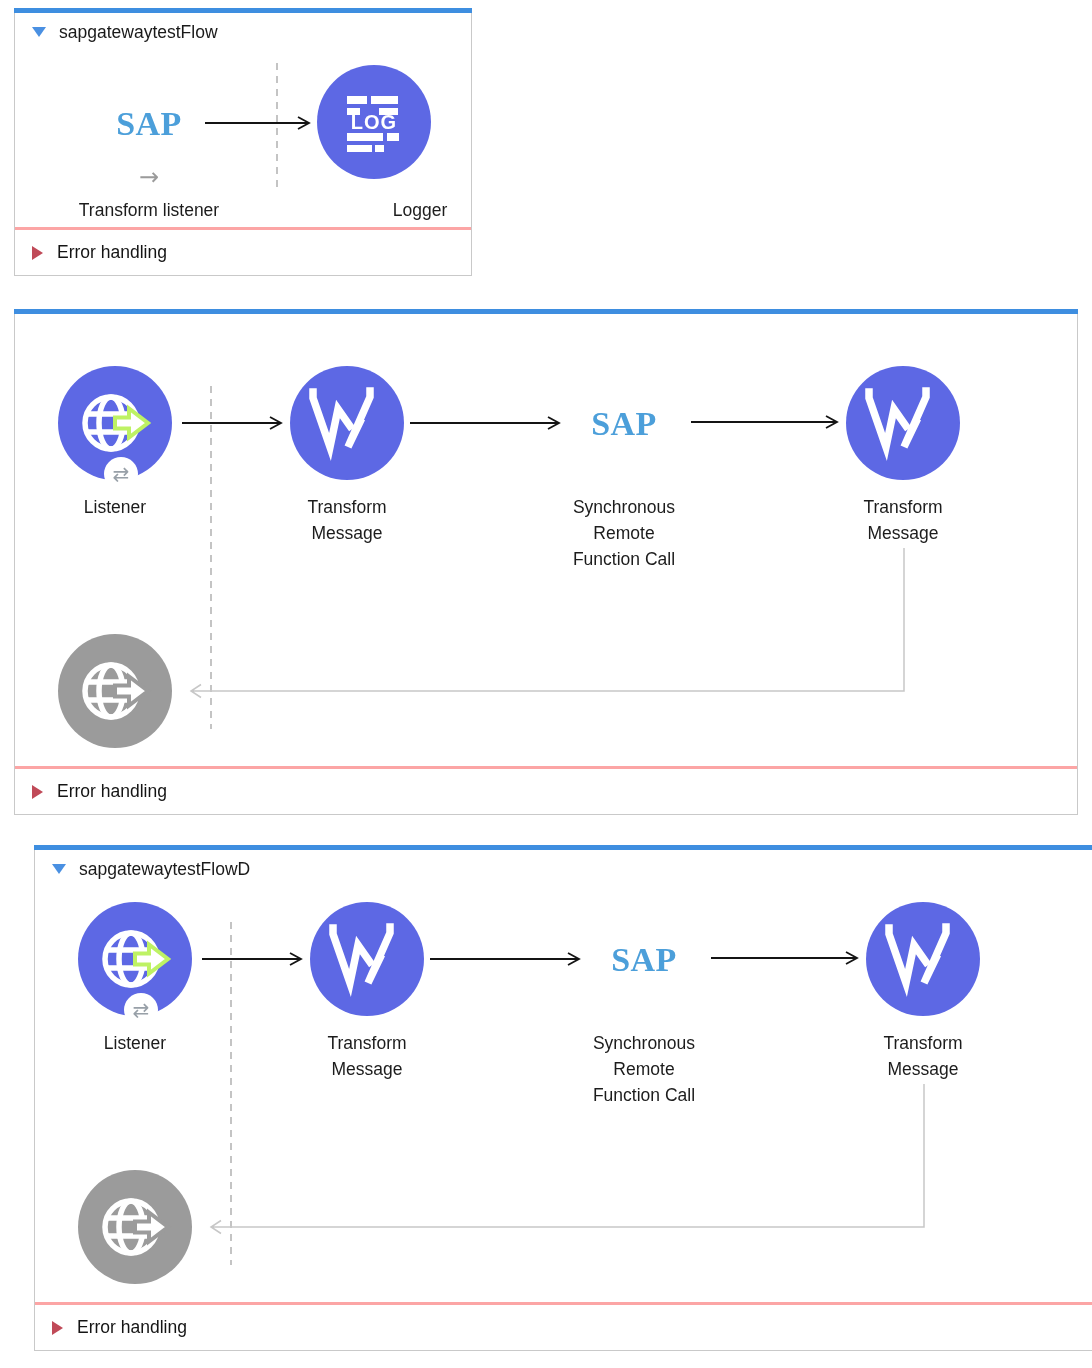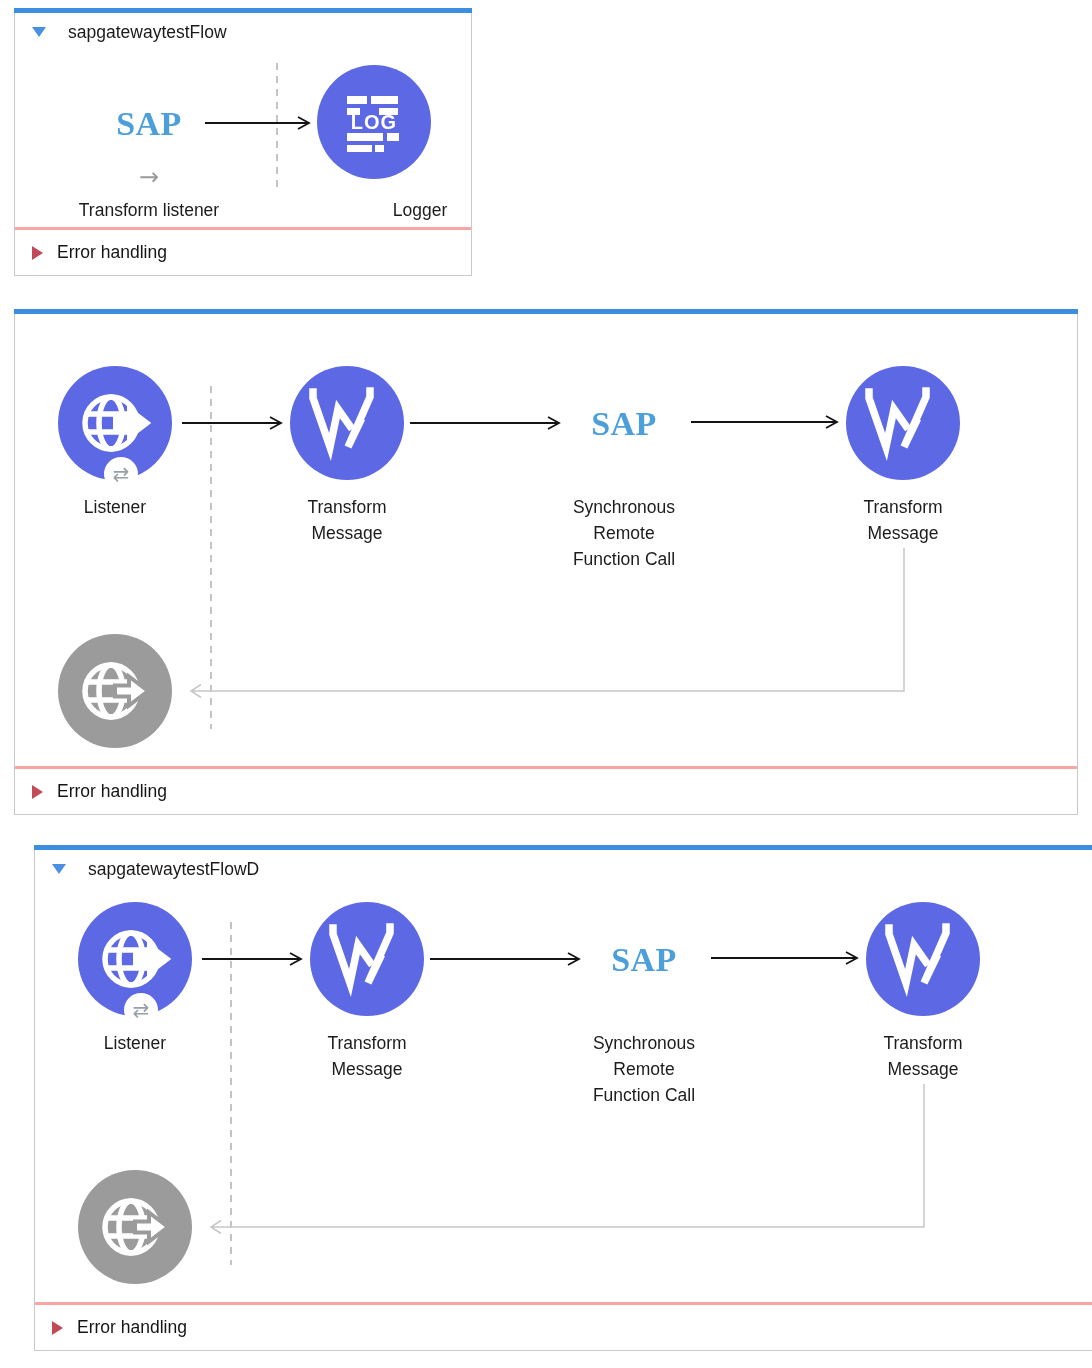--- a/index.html
+++ b/index.html
@@ -12,21 +12,21 @@
   .panel {
     position:absolute; background:#fff;
     border:1px solid #c9c9c9; box-sizing:border-box;
   }
   .accent-bar {
     position:absolute; top:-1px; left:-1px; right:-1px; height:5px;
     background:#3e8ee0;
   }
   .title-row {
     position:absolute; top:5px; left:0; right:0; height:36px;
-    display:flex; align-items:center; padding-left:17px; gap:22px;
+    display:flex; align-items:center; padding-left:17px; gap:13px;
     cursor:default;
   }
   .tri-down {
     width:0; height:0;
     border-left:7px solid transparent; border-right:7px solid transparent;
     border-top:10px solid #4a90e2;
   }
   .flow-title { font-size:17.5px; color:#1a1a1a; }
   .error-row {
     position:absolute; left:0; right:0; bottom:0; height:45px;
@@ -37,21 +37,21 @@
     width:0; height:0;
     border-top:7px solid transparent; border-bottom:7px solid transparent;
     border-left:11px solid #c04a58;
   }
   .error-label { font-size:17.5px; color:#141414; }
 
   .circle-node {
     position:absolute; width:114px; height:114px; border-radius:50%;
   }
   .circle-node svg { position:absolute; left:0; top:0; width:114px; height:114px; }
-  .indigo { background:#5d68e4; color:#ffffff; }
+  .indigo { background:#5d68e4; color:#bef264; }
   .grayed { background:#9b9b9b; color:#9b9b9b; }
 
   .node-label {
     position:absolute; font-size:17.5px; line-height:26px; color:#1c1c1c;
     text-align:center; transform:translateX(-50%);
   }
   .nowrap { white-space:nowrap; }
 
   .sap-logo {
     position:absolute; transform:translateX(-50%);

